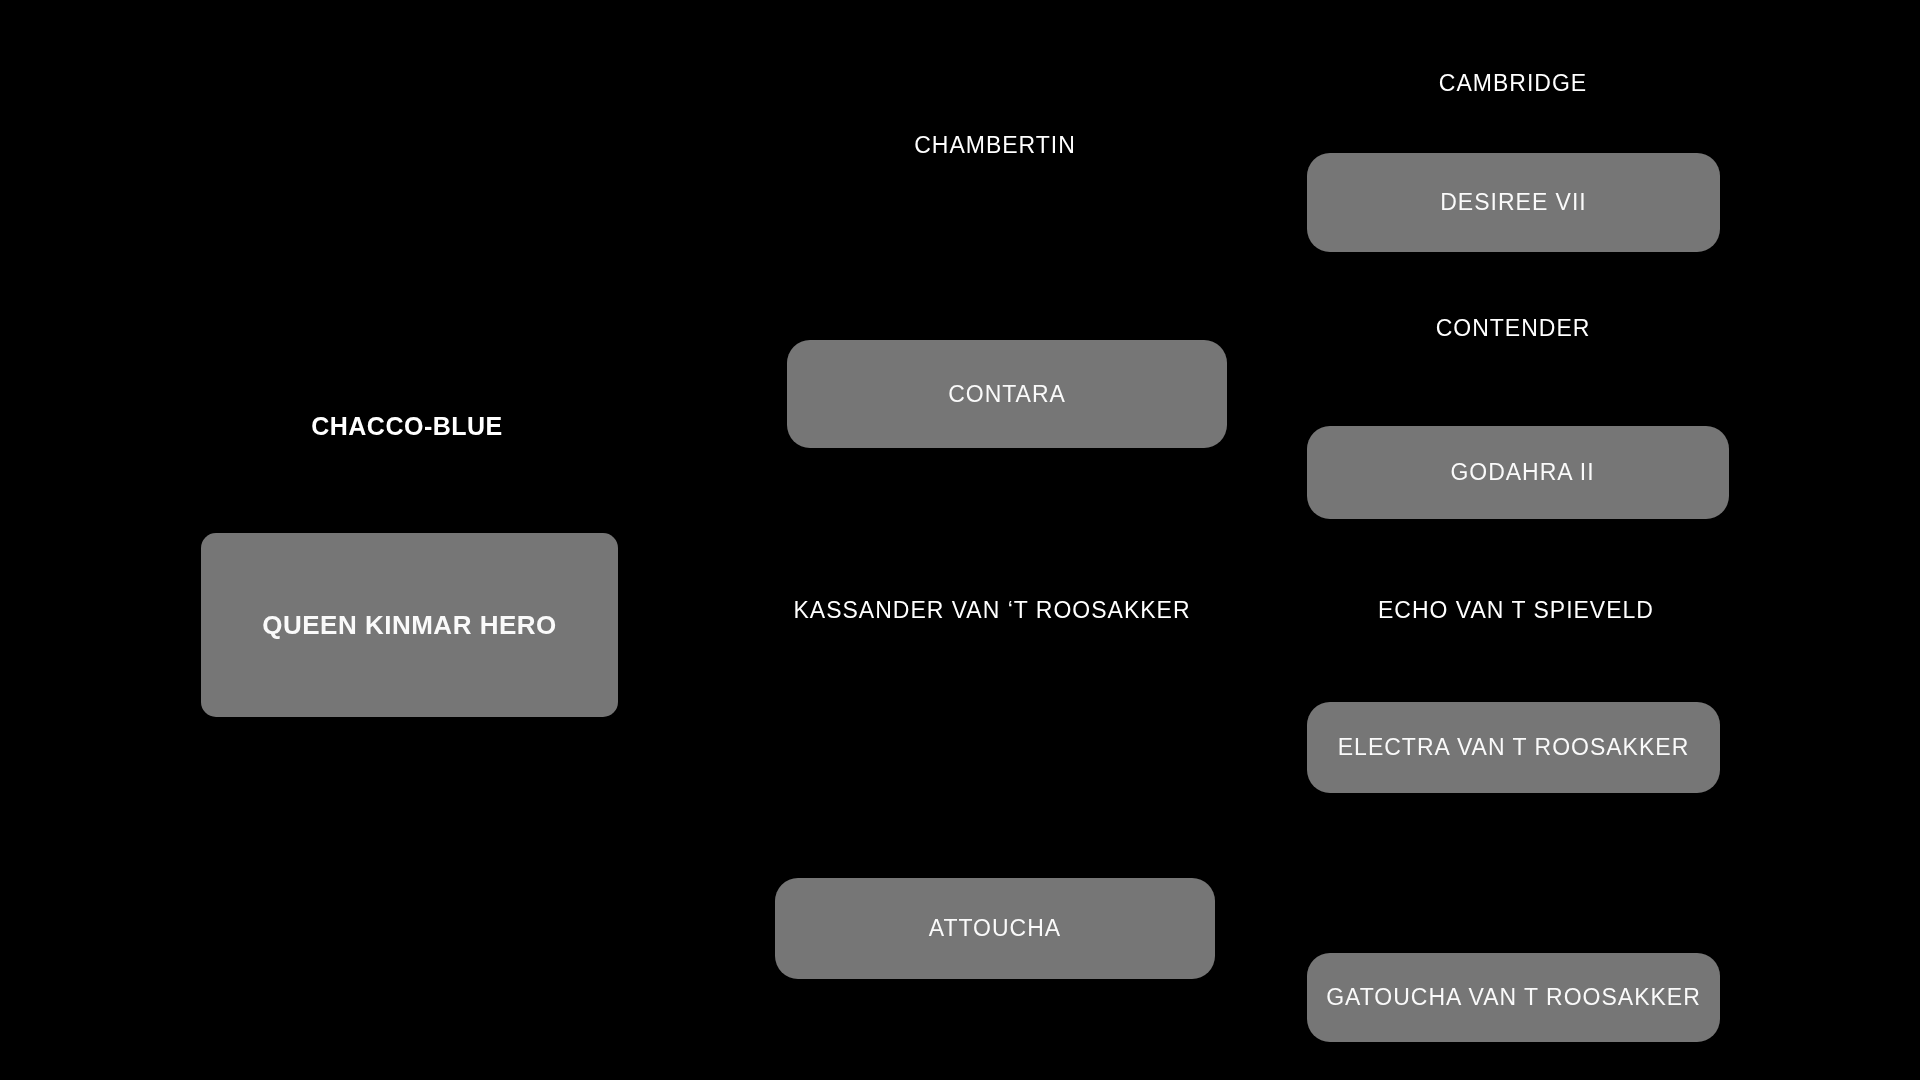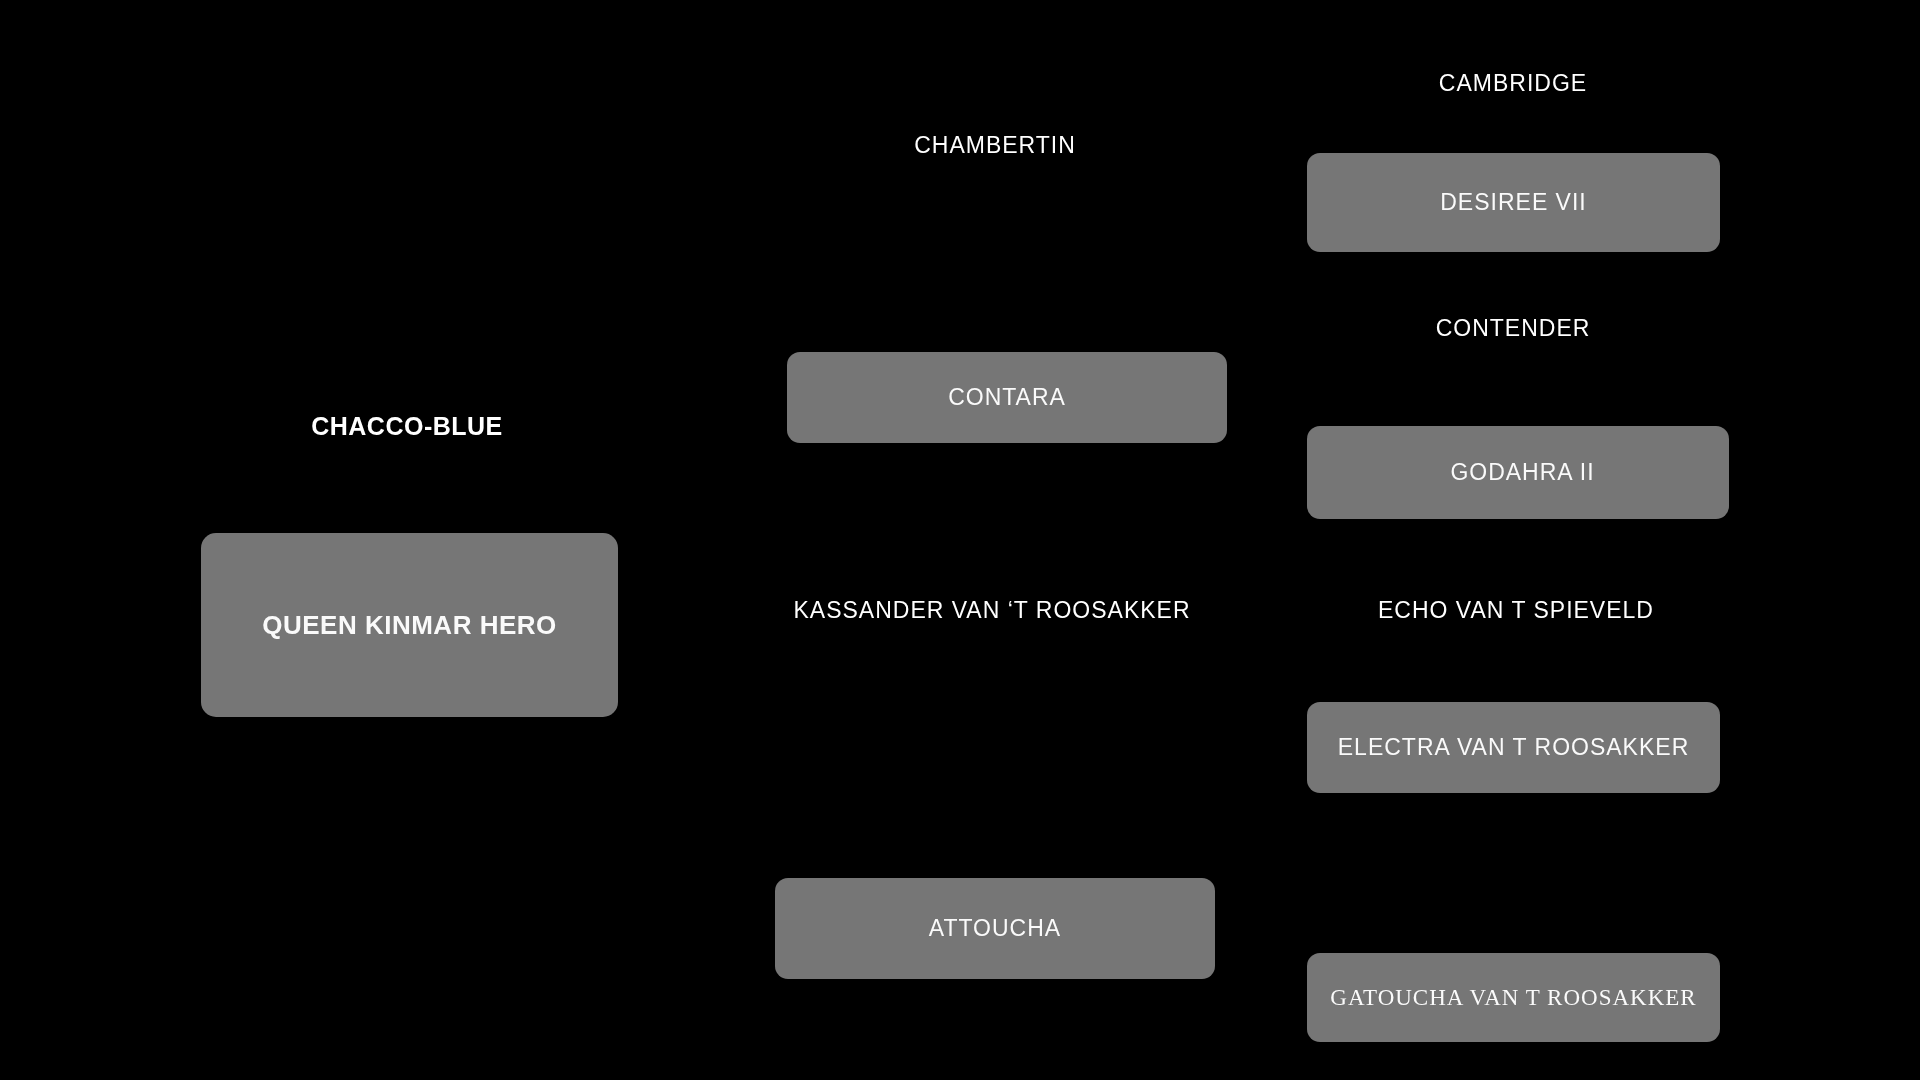--- a/index.html
+++ b/index.html
@@ -30,21 +30,21 @@
     font-size: 25px;
     font-weight: 700;
     letter-spacing: 0.5px;
   }
   .h-box {
     position: absolute;
     display: flex;
     align-items: center;
     justify-content: center;
     background: #767676;
-    border-radius: 13px;
+    border-radius: 23px;
     color: #fafafa;
     font-size: 23px;
     font-weight: 400;
     letter-spacing: 1px;
     white-space: nowrap;
     cursor: pointer;
   }
   .h-box.gen1 {
     border-radius: 15px;
     font-size: 26px;
@@ -56,34 +56,34 @@
 <body>
 
 <div id="canvas">
 
   <div class="h-label gen1" style="left:207px; top:360px; width:400px;margin-top:48px;">CHACCO-BLUE</div>
 
   <div class="h-box gen1" style="left:201px; top:533px; width:417px; height:184px;">QUEEN KINMAR HERO</div>
 
   <div class="h-label" style="left:795px; top:127px; width:400px;">CHAMBERTIN</div>
 
-  <div class="h-box" style="left:787px; top:352px; width:440px; height:91px;">CONTARA</div>
+  <div class="h-box" style="left:787px; top:340px; width:440px; height:108px;">CONTARA</div>
 
   <div class="h-label" style="left:742px; top:592px; width:500px;">KASSANDER VAN ‘T ROOSAKKER</div>
 
   <div class="h-box" style="left:775px; top:878px; width:440px; height:101px;">ATTOUCHA</div>
 
   <div class="h-label" style="left:1313px; top:65px; width:400px;">CAMBRIDGE</div>
 
   <div class="h-box" style="left:1307px; top:153px; width:413px; height:99px;">DESIREE VII</div>
 
   <div class="h-label" style="left:1313px; top:310px; width:400px;">CONTENDER</div>
 
   <div class="h-box" style="left:1307px; top:426px; width:413px; height:93px;padding-left:9px;">GODAHRA II</div>
 
   <div class="h-label" style="left:1316px; top:592px; width:400px;">ECHO VAN T SPIEVELD</div>
 
   <div class="h-box" style="left:1307px; top:702px; width:413px; height:91px;">ELECTRA VAN T ROOSAKKER</div>
 
 
-  <div class="h-box" style="left:1307px; top:953px; width:413px; height:89px;font-family:Liberation Serif, serif;">GATOUCHA VAN T ROOSAKKER</div>
+  <div class="h-box" style="left:1307px; top:953px; width:413px; height:89px;">GATOUCHA VAN T ROOSAKKER</div>
 
 </div>
 
 </body></html>

